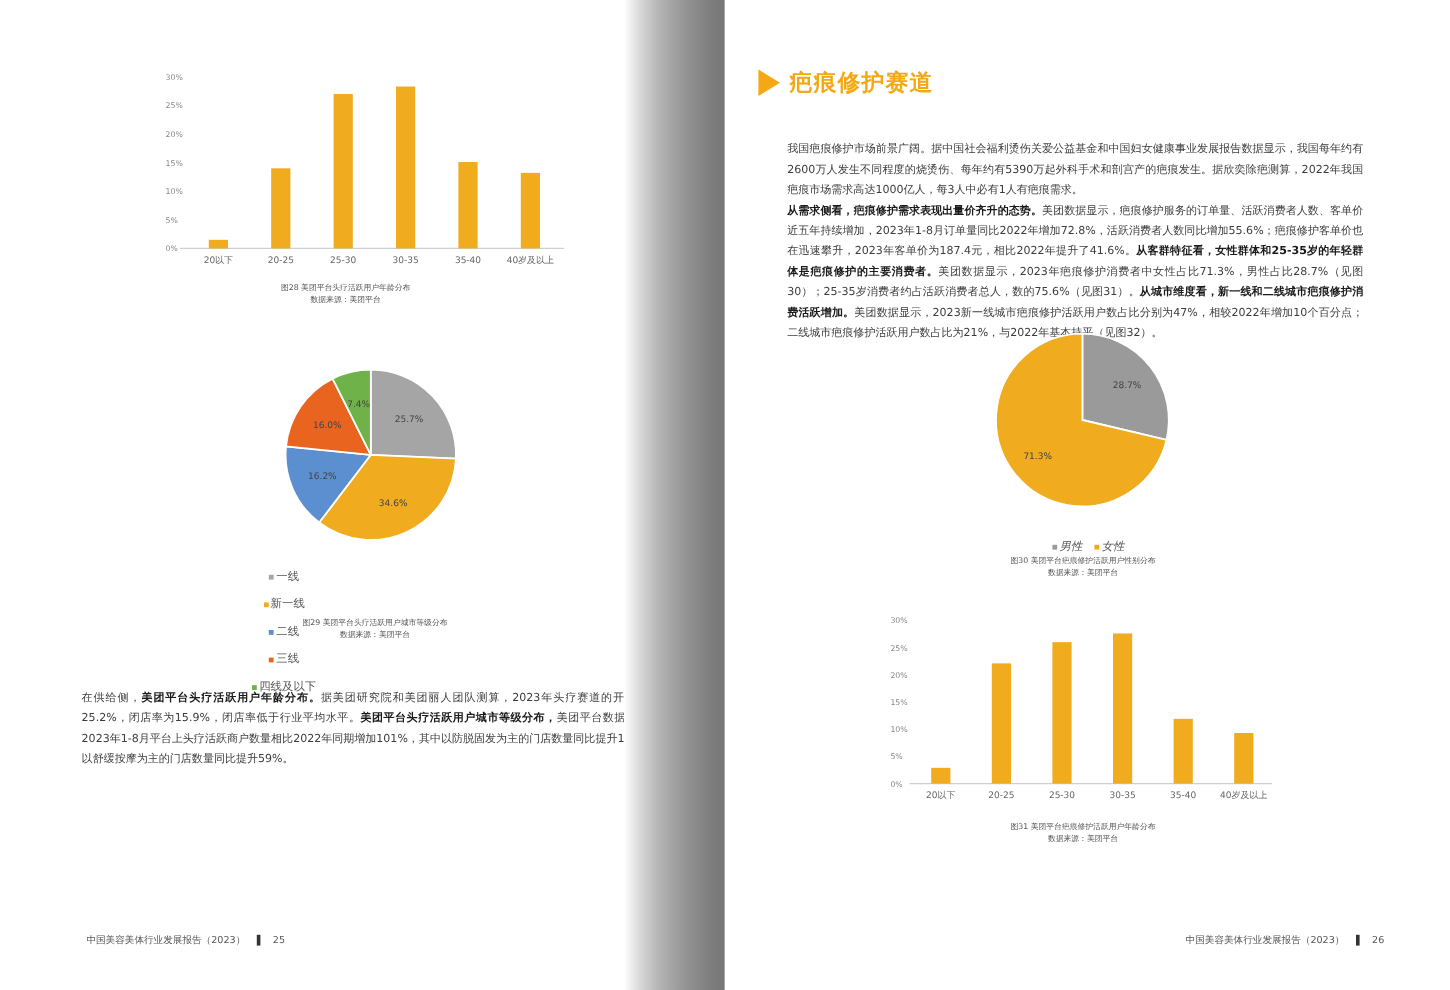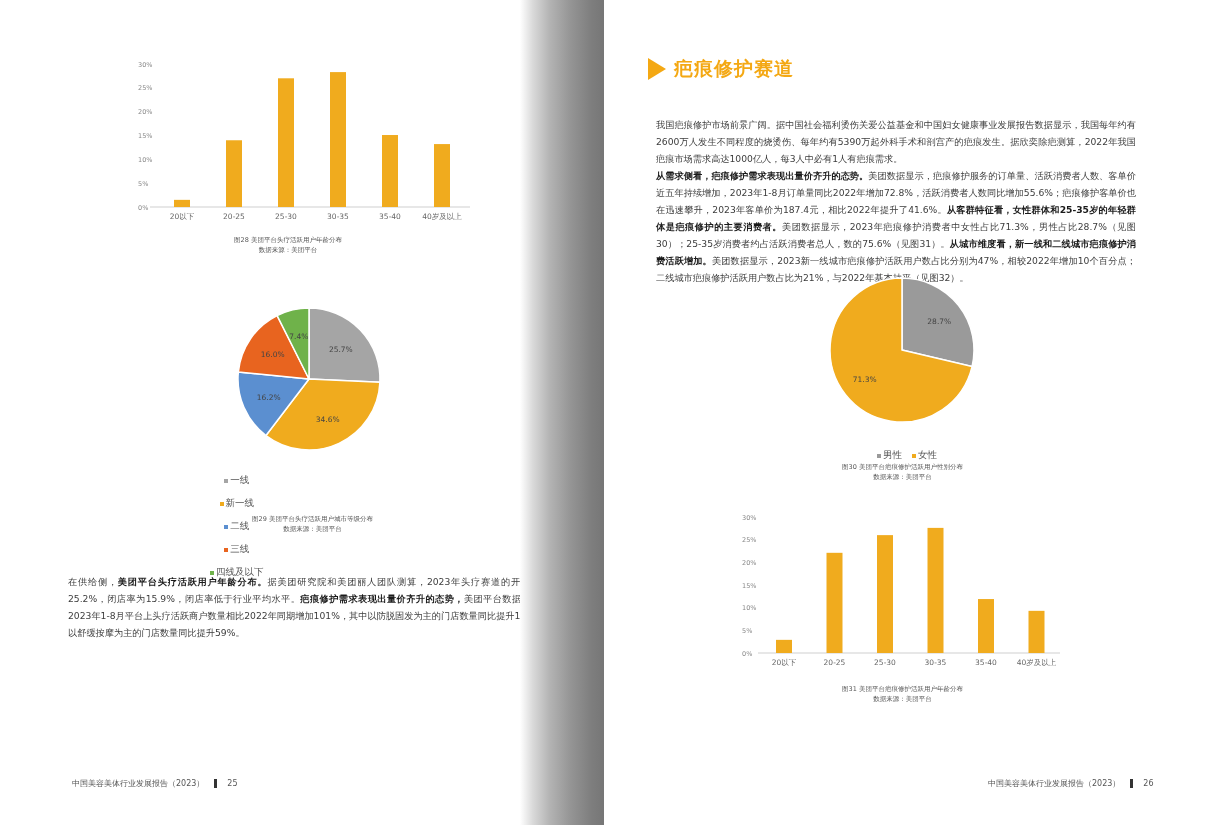--- a/index.html
+++ b/index.html
@@ -8,21 +8,21 @@
   .page-left { position: absolute; left: 0; top: 0; width: 604px; height: 825px; background: #ffffff; overflow: hidden; }
   .spine { position: absolute; left: 520px; top: 0; width: 84px; height: 825px;
     background: linear-gradient(to right, #ffffff 0%, #dadada 15%, #b4b4b4 35%, #959595 60%, #7e7e7e 85%, #767676 100%); }
   .page-right { position: absolute; left: 604px; top: 0; width: 604px; height: 825px; background: #ffffff; }
   svg text { font-family: "DejaVu Sans", "Liberation Sans", sans-serif; }
   .caption { position: absolute; text-align: center; font-size: 6.5px; line-height: 10px; color: #555; }
   .para { position: absolute; font-size: 9.2px; line-height: 17px; color: #3c3c3c; text-align: justify; }
   .para b { color: #1a1a1a; font-weight: bold; }
   .footer { position: absolute; font-size: 8px; color: #555; display: flex; align-items: center; gap: 6px; }
   .footer .bar { display: inline-block; width: 3px; height: 9px; background: #333; margin: 0 4px; }
-  .title { position: absolute; left: 648px; top: 56px; display: flex; align-items: center; gap: 8px; }
+  .title { position: absolute; left: 632px; top: 56px; display: flex; align-items: center; gap: 8px; }
   .title .arrow { width: 0; height: 0; border-top: 11px solid transparent; border-bottom: 11px solid transparent; border-left: 18px solid #f4a813; }
   .title .text { font-size: 19px; font-weight: bold; color: #f4a813; letter-spacing: 1px; }
   .legend { position: absolute; display: flex; gap: 10px; font-size: 9.5px; color: #555; align-items: center; }
   .legend .item { display: flex; align-items: center; gap: 2px; }
   .legend .sw { width: 4px; height: 4px; display: inline-block; }
 </style>
 </head>
 <body>
 
 <div class="page-left">
@@ -87,21 +87,21 @@
         <span class="sw" style="background: rgb(111, 178, 74);"></span>
         <span>四线及以下</span>
       </span>
     </div>
   <div class="caption" style="left:200px;top:514px;width:225px;">
     <div>图29 美团平台头疗活跃用户城市等级分布</div>
     <div>数据来源：美团平台</div>
   </div>
 
   <div class="para" style="left:68px;top:573px;width:482px;">
-    <span>在供给侧，</span><b>美团平台头疗活跃用户年龄分布。</b><span>据美团研究院和美团丽人团队测算，2023年头疗赛道的开店率为25.2%，闭店率为15.9%，闭店率低于行业平均水平。</span><b>疤痕修护需求表现出量价齐升的态势，</b><span>美团平台数据显示，2023年1-8月平台上头疗活跃商户数量相比2022年同期增加101%，其中以防脱固发为主的门店数量同比提升146%，以舒缓按摩为主的门店数量同比提升59%。</span>
+    <span>在供给侧，</span><b>美团平台头疗活跃用户年龄分布。</b><span>据美团研究院和美团丽人团队测算，2023年头疗赛道的开店率为25.2%，闭店率为15.9%，闭店率低于行业平均水平。</span><b>美团平台头疗活跃用户城市等级分布，</b><span>美团平台数据显示，2023年1-8月平台上头疗活跃商户数量相比2022年同期增加101%，其中以防脱固发为主的门店数量同比提升146%，以舒缓按摩为主的门店数量同比提升59%。</span>
   </div>
 
   <div class="footer" style="left:72px;top:778px;">
     <span>中国美容美体行业发展报告（2023）</span>
     <span class="bar"></span>
     <span>25</span>
   </div>
 </div>
 
 <div class="spine"></div>
@@ -117,21 +117,21 @@
   <span>我国疤痕修护市场前景广阔。据中国社会福利烫伤关爱公益基金和中国妇女健康事业发展报告数据显示，我国每年约有2600万人发生不同程度的烧烫伤、每年约有5390万起外科手术和剖宫产的疤痕发生。据欣奕除疤测算，2022年我国疤痕市场需求高达1000亿人，每3人中必有1人有疤痕需求。</span><br>
   <b>从需求侧看，疤痕修护需求表现出量价齐升的态势。</b><span>美团数据显示，疤痕修护服务的订单量、活跃消费者人数、客单价近五年持续增加，2023年1-8月订单量同比2022年增加72.8%，活跃消费者人数同比增加55.6%；疤痕修护客单价也在迅速攀升，2023年客单价为187.4元，相比2022年提升了41.6%。</span><b>从客群特征看，女性群体和25-35岁的年轻群体是疤痕修护的主要消费者。</b><span>美团数据显示，2023年疤痕修护消费者中女性占比71.3%，男性占比28.7%（见图30）；25-35岁消费者约占活跃消费者总人，数的75.6%（见图31）。</span><b>从城市维度看，新一线和二线城市疤痕修护消费活跃增加。</b><span>美团数据显示，2023新一线城市疤痕修护活跃用户数占比分别为47%，相较2022年增加10个百分点；二线城市疤痕修护活跃用户数占比为21%，与2022年基本持平（见图32）。</span>
 </div>
 
 <svg id="fig30" style="position:absolute;left:822px;top:270px;" width="160" height="160">
     <path d="M80,80 L80,8 A72,72 0 0 1 150.0630927907131,96.58803872071451 Z" fill="#9a9a9a" stroke="#fff" stroke-width="1.5"></path>
     <text x="117.27200273667565" y="53.52207246095405" text-anchor="middle" font-size="7.5" fill="#444">28.7%</text>
     <path d="M80,80 L150.0630927907131,96.58803872071451 A72,72 0 1 1 79.99999999999993,8 Z" fill="#f0ab1e" stroke="#fff" stroke-width="1.5"></path>
     <text x="42.72799726332437" y="112.47792753904596" text-anchor="middle" font-size="7.5" fill="#444">71.3%</text>
   </svg>
-<div class="legend" style="left:877px;top:449px;" id="legend30">
+<div class="legend" style="left:877px;top:449px;font-style:italic;" id="legend30">
     <span class="item">
       <span class="sw" style="background: rgb(154, 154, 154);"></span>
       <span>男性</span>
     </span>
     <span class="item">
       <span class="sw" style="background: rgb(240, 171, 30);"></span>
       <span>女性</span>
     </span>
   </div>
 <div class="caption" style="left:800px;top:462px;width:205px;">

